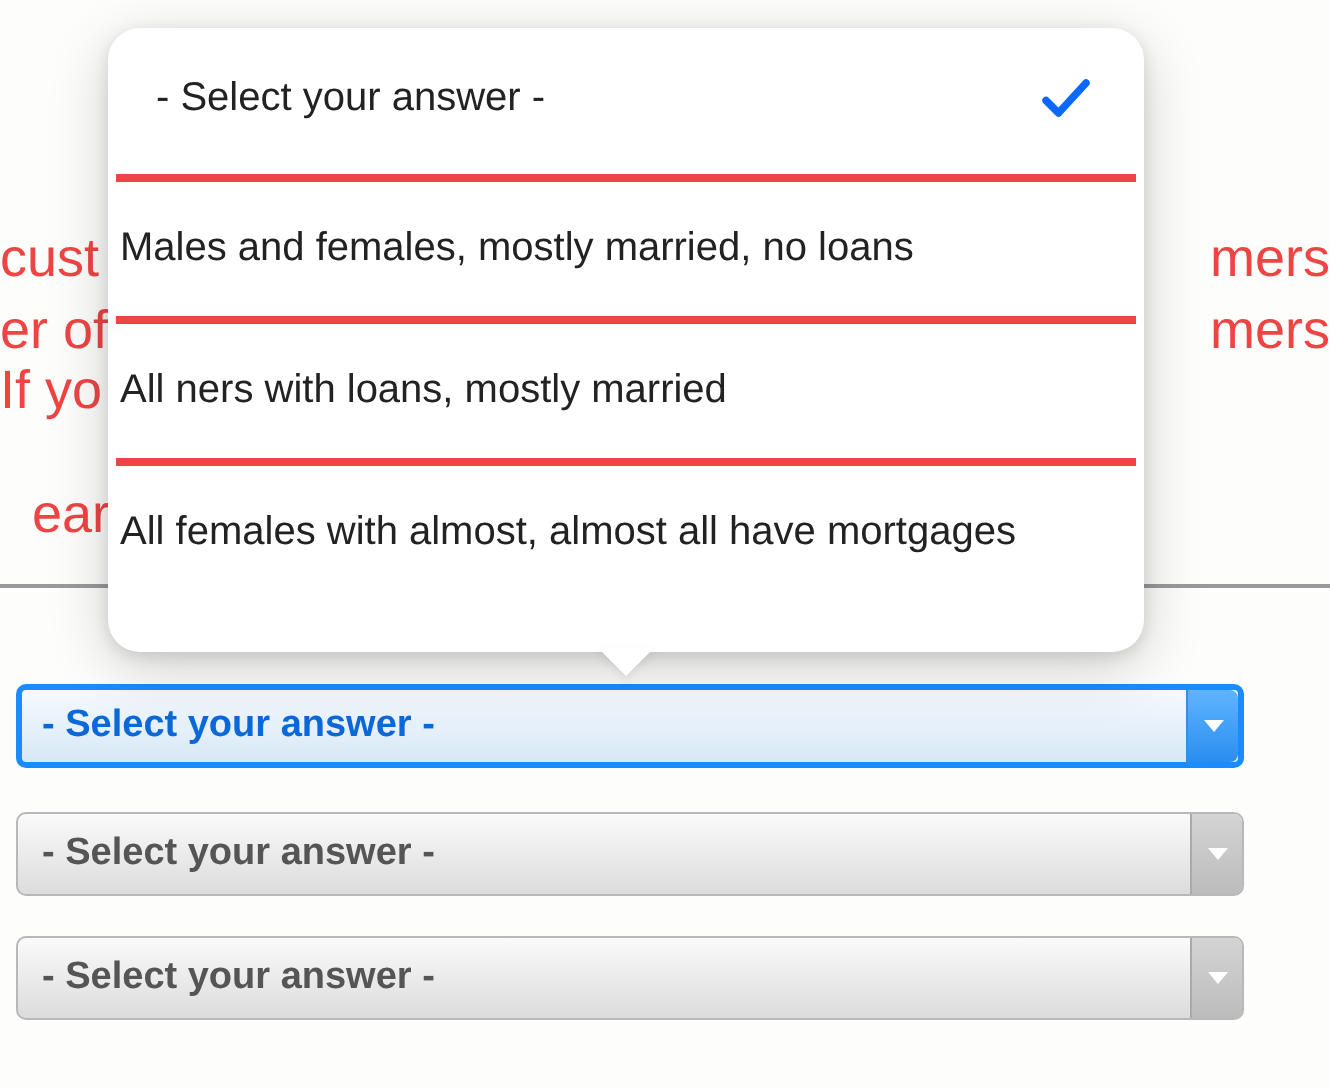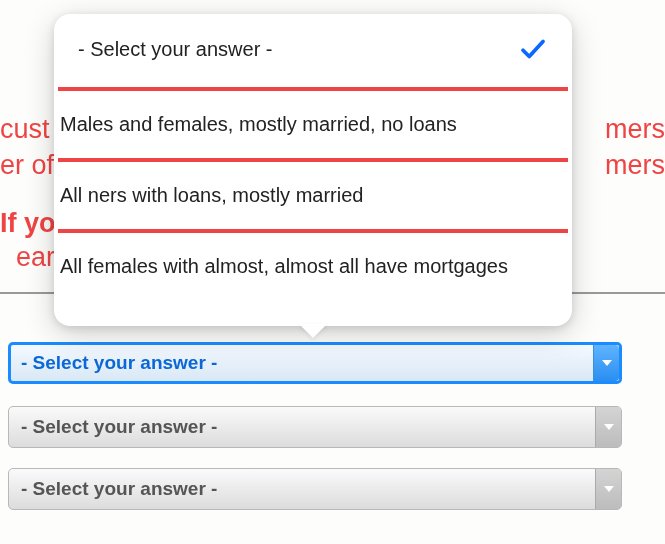--- a/index.html
+++ b/index.html
@@ -122,21 +122,21 @@
     border-top: 6px solid #fff;
   }
 </style>
 </head>
 <body>
 
 <div class="bg-text" style="top:114px; left:0;">cust</div>
 <div class="bg-text" style="top:114px; right:0;">mers</div>
 <div class="bg-text" style="top:150px; left:0;">er of</div>
 <div class="bg-text" style="top:150px; right:0;">mers</div>
-<div class="bg-text" style="top:208px; left:0;font-weight:bold;">If yo</div>
+<div class="bg-text" style="top:180px; left:0;">If yo</div>
 <div class="bg-text" style="top:242px; left:16px;text-align:center;">ear i</div>
 
 <div class="divider-line" style="top:292px; width:58px;"></div>
 <div class="divider-line" style="top:292px; left:572px; width:93px;"></div>
 
 <div class="dropdown active" style="top:342px;">
   <span>- Select your answer -</span>
   <div class="dropdown-arrow">
       <div class="tri"></div>
     </div>

